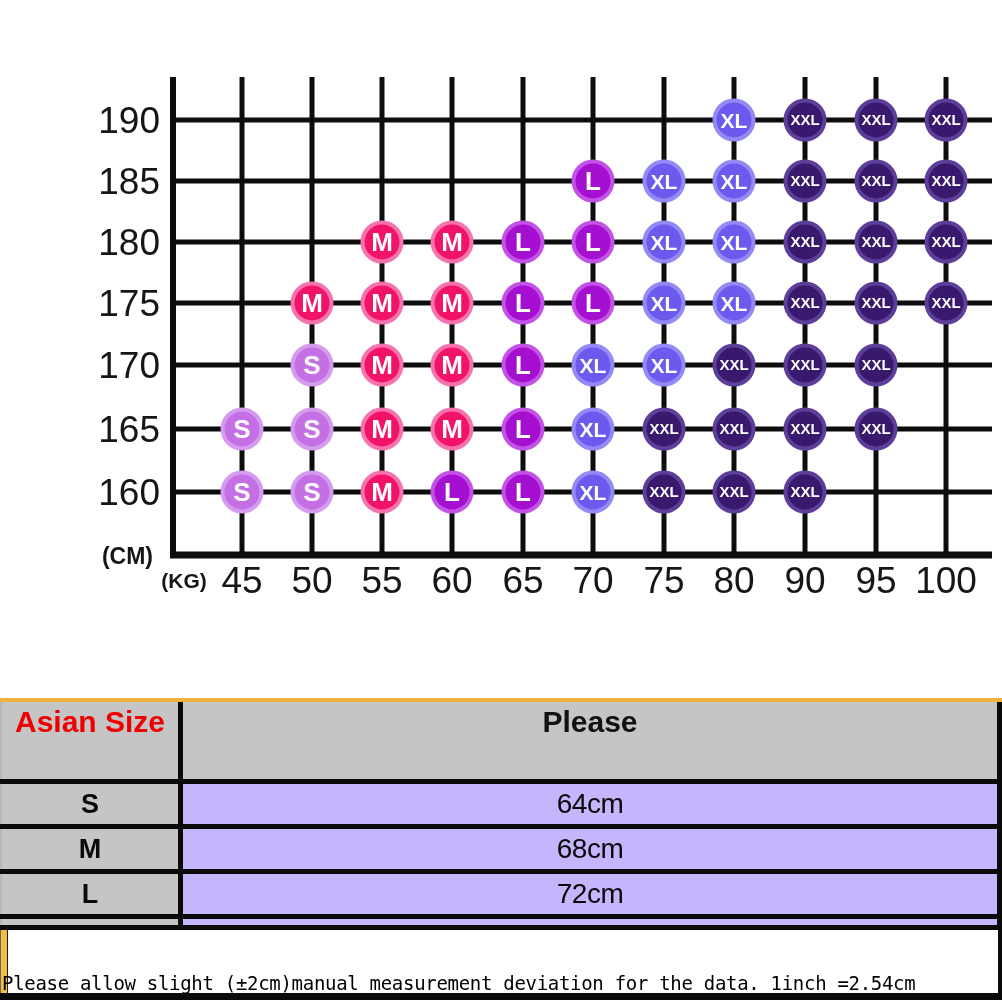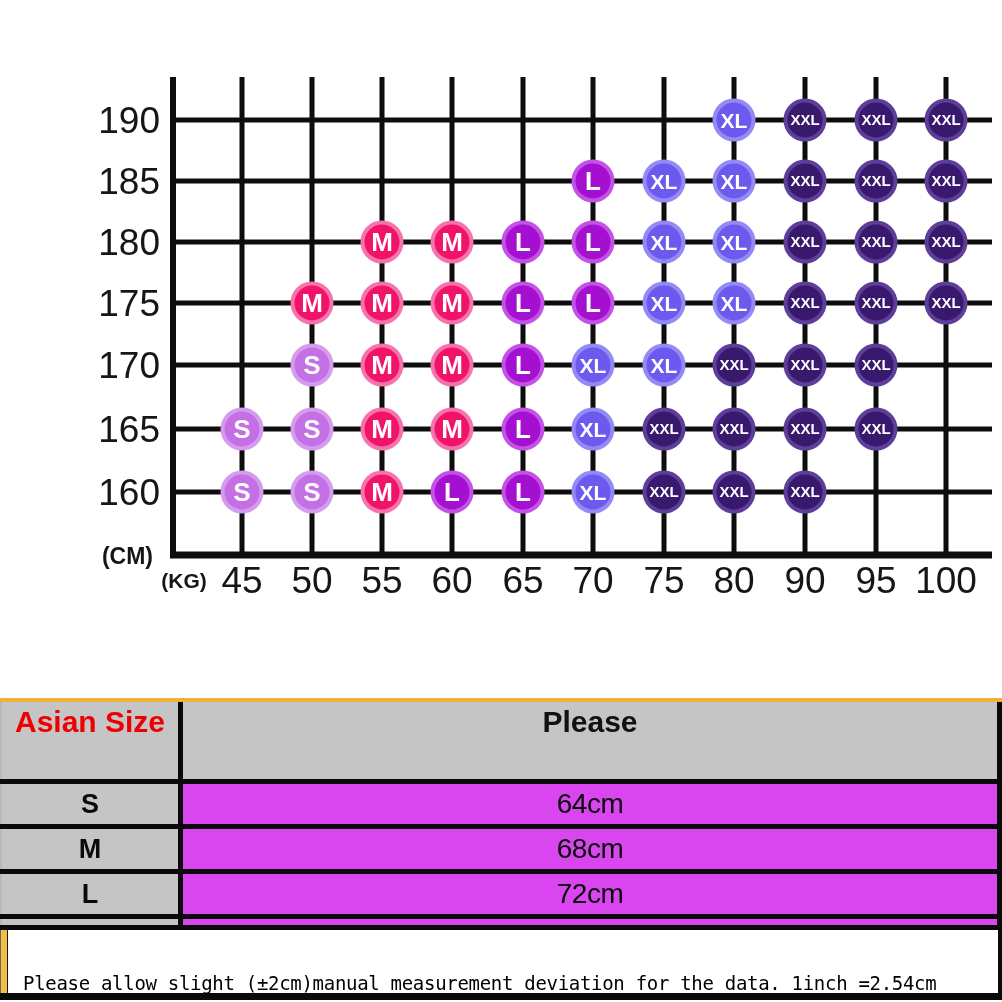--- a/index.html
+++ b/index.html
@@ -13,27 +13,27 @@
   #table-wrap{position:absolute;top:698px;left:0;width:1002px;}
   #accent-line{height:4px;width:1002px;}
   table{width:1002px;border-collapse:collapse;table-layout:fixed;border-left:2px solid #b9b9b9;border-right:5px solid #0a0a0a;}
   th,td{border-bottom:5px solid #0a0a0a;padding:4px;margin:0;}
   .c1{width:168px;border-right:5px solid #0a0a0a;text-align:center;font-weight:bold;color:#0a0a0a;}
   thead th{height:70px;vertical-align:top;padding-top:3px;font-size:30px;}
   thead .c1{font-weight:bold;}
   thead .c2{text-align:center;color:#111;}
   tbody td{height:32px;font-size:28px;text-align:center;vertical-align:middle;}
   tbody .c1{font-weight:bold;font-size:27px;}
-  tbody .c2{background:#d946ef;font-weight:normal;letter-spacing:-0.5px;color:#0a0a0a;}
+  tbody .c2{background:#c4b5fd;font-weight:normal;letter-spacing:-0.5px;color:#0a0a0a;}
   
   #note-box{position:absolute;top:925px;left:0;width:1002px;height:75px;box-sizing:border-box;
     border-top:5px solid #0a0a0a;border-bottom:7px solid #0a0a0a;border-right:4px solid #0a0a0a;background:#fff;}
   #yellow-strip{position:absolute;left:0;top:0;bottom:0;width:8px;box-sizing:border-box;border-left:1px solid #666;border-right:1px solid #1a1a1a;}
   #note-text{position:absolute;left:2px;bottom:0px;line-height:20px;font-family:"DejaVu Sans Mono","Liberation Mono",monospace;
-    font-size:19px;letter-spacing:-0.3px;white-space:nowrap;color:#000;padding-left:21px;}
+    font-size:19px;letter-spacing:-0.3px;white-space:nowrap;color:#000;}
 </style>
 </head>
 <body>
 
 <div id="canvas">
 
   <div id="chart">
     <svg id="chart-svg" width="1002" height="660" viewBox="0 0 1002 660">
         <line x1="200" y1="73" x2="200" y2="551" stroke="#0d0d0d" stroke-width="5"></line>
         <line x1="270" y1="73" x2="270" y2="551" stroke="#0d0d0d" stroke-width="5"></line>

